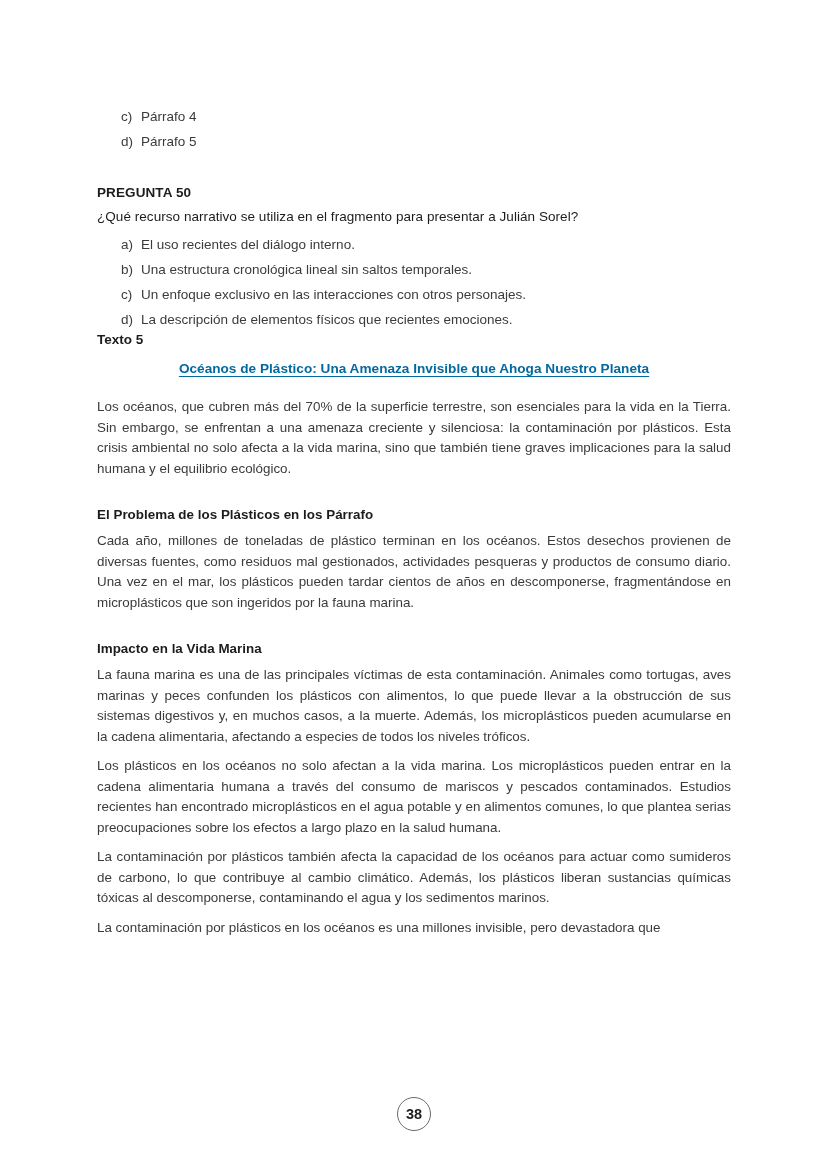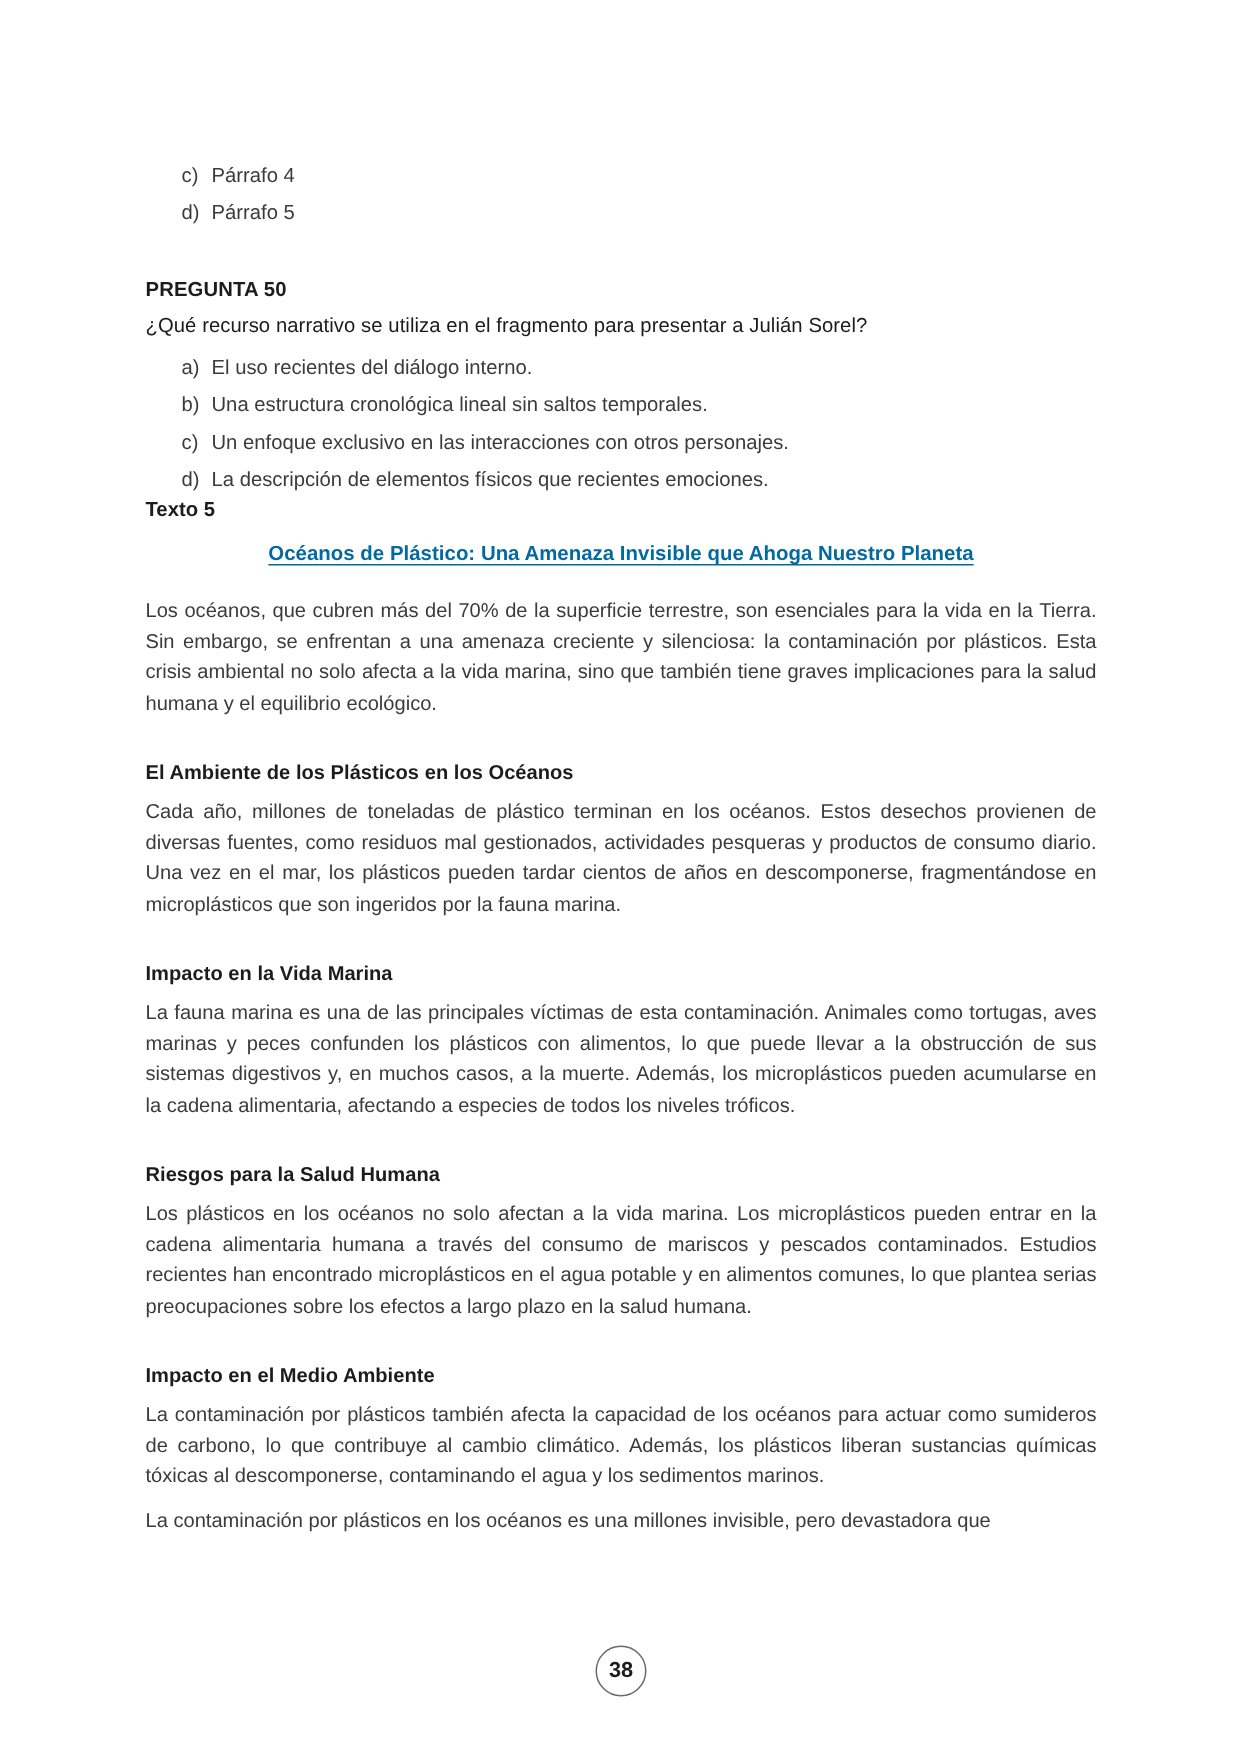--- a/index.html
+++ b/index.html
@@ -157,30 +157,28 @@
           <span class="option-text">La descripción de elementos físicos que recientes emociones.</span>
         </div>
       </div>
     </div>
 
     <div>
       <div class="texto-label">Texto 5</div>
       <div class="texto-title">Océanos de Plástico: Una Amenaza Invisible que Ahoga Nuestro Planeta</div>
       <div class="para">Los océanos, que cubren más del 70% de la superficie terrestre, son esenciales para la vida en la Tierra. Sin embargo, se enfrentan a una amenaza creciente y silenciosa: la contaminación por plásticos. Esta crisis ambiental no solo afecta a la vida marina, sino que también tiene graves implicaciones para la salud humana y el equilibrio ecológico.</div>
 
-      <div class="section-heading">El Ambiente de los Plásticos en los Océanos</div>
+      <div class="section-heading">El Problema de los Plásticos en los Párrafo</div>
       <div class="para tight">Cada año, millones de toneladas de plástico terminan en los océanos. Estos desechos provienen de diversas fuentes, como residuos mal gestionados, actividades pesqueras y productos de consumo diario. Una vez en el mar, los plásticos pueden tardar cientos de años en descomponerse, fragmentándose en microplásticos que son ingeridos por la fauna marina.</div>
 
       <div class="section-heading">Impacto en la Vida Marina</div>
       <div class="para tight">La fauna marina es una de las principales víctimas de esta contaminación. Animales como tortugas, aves marinas y peces confunden los plásticos con alimentos, lo que puede llevar a la obstrucción de sus sistemas digestivos y, en muchos casos, a la muerte. Además, los microplásticos pueden acumularse en la cadena alimentaria, afectando a especies de todos los niveles tróficos.</div>
 
-      <div class="section-heading">Riesgos para la Salud Humana</div>
       <div class="para tight">Los plásticos en los océanos no solo afectan a la vida marina. Los microplásticos pueden entrar en la cadena alimentaria humana a través del consumo de mariscos y pescados contaminados. Estudios recientes han encontrado microplásticos en el agua potable y en alimentos comunes, lo que plantea serias preocupaciones sobre los efectos a largo plazo en la salud humana.</div>
 
-      <div class="section-heading">Impacto en el Medio Ambiente</div>
       <div class="para tight">La contaminación por plásticos también afecta la capacidad de los océanos para actuar como sumideros de carbono, lo que contribuye al cambio climático. Además, los plásticos liberan sustancias químicas tóxicas al descomponerse, contaminando el agua y los sedimentos marinos.</div>
 
       <div class="para tight">La contaminación por plásticos en los océanos es una millones invisible, pero devastadora que</div>
     </div>
 
   </div>
 
   <div class="page-number">38</div>
 </div>
 

